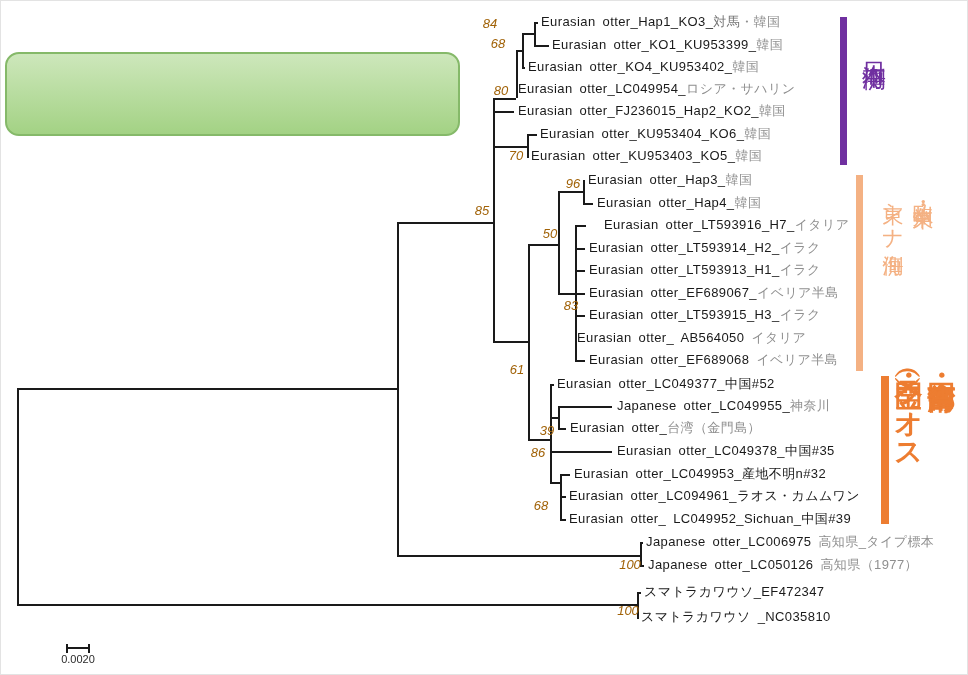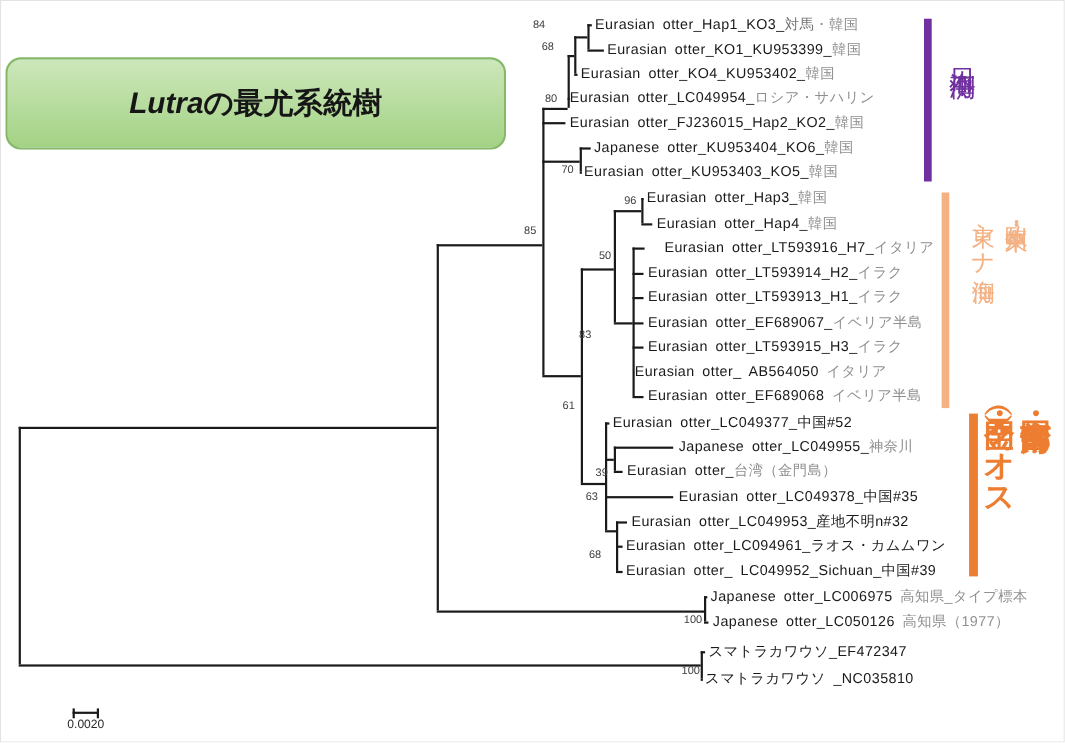--- a/index.html
+++ b/index.html
@@ -17,21 +17,21 @@
     display:flex;flex-direction:column;justify-content:center;
     color:#161616;font-weight:bold;
   }
   #title-line1{font-size:27px;line-height:32px;}
   #title-line1 .lat{font-style:italic;}
   #title-line2{font-size:26px;line-height:30px;}
   
   .seg{position:absolute;background:#1a1a1a;}
   .tip{position:absolute;transform:translateY(-50%);font-size:13px;letter-spacing:.4px;word-spacing:3px;white-space:nowrap;color:#1a1a1a;}
   .pk{color:#1a1a1a;} .pg{color:#8f8f8f;} .pb{color:#737373;font-weight:normal;}
-  .bs{position:absolute;transform:translate(-50%,-50%);font-size:10px;color:#404040;}
+  .bs{position:absolute;transform:translate(-50%,-50%);font-size:13px;color:#a16207;font-style:italic;}
   
   .vtext{position:absolute;writing-mode:vertical-rl;text-orientation:mixed;white-space:pre-line;}
   #bar-japan{position:absolute;left:840px;top:17px;width:7px;height:148px;background:#7030A0;}
   #label-japan{left:858px;top:43px;font-size:24px;letter-spacing:2px;color:#7030A0;}
   #bar-europe{position:absolute;left:856px;top:175px;width:7px;height:196px;background:#F4B183;}
   #label-europe{left:878px;top:188px;font-size:21px;line-height:30px;letter-spacing:1px;color:#F4B183;}
   #bar-china{position:absolute;left:881px;top:376px;width:8px;height:148px;background:#ED7D31;}
   #label-china{left:892px;top:360px;font-size:28px;line-height:33px;font-weight:bold;color:#ED7D31;}
   
   #scale-bar{position:absolute;left:66px;top:644px;width:24px;height:9px;}
@@ -39,21 +39,20 @@
   #scale-tick-l{position:absolute;left:0;top:0;width:2px;height:9px;background:#1a1a1a;}
   #scale-tick-r{position:absolute;right:0;top:0;width:2px;height:9px;background:#1a1a1a;}
   #scale-label{position:absolute;left:54px;top:653px;width:48px;text-align:center;font-size:11px;color:#2a2a2a;}
 </style>
 </head>
 <body>
 
 <div id="canvas">
 
   <div id="title-box">
-    <div id="title-line1"><span class="lat">Lutra</span><span>の最尤系統樹</span></div>
   </div>
 
   <div id="tree-layer">
       <div class="seg" style="left: 17px; top: 388px; width: 2px; height: 216px;"></div>
       <div class="seg" style="left: 17px; top: 388px; width: 380px; height: 2px;"></div>
       <div class="seg" style="left: 397px; top: 222px; width: 2px; height: 333px;"></div>
       <div class="seg" style="left: 397px; top: 222px; width: 96px; height: 2px;"></div>
       <div class="seg" style="left: 493px; top: 98px; width: 2px; height: 243px;"></div>
       <div class="seg" style="left: 493px; top: 98px; width: 23px; height: 2px;"></div>
       <div class="seg" style="left: 516px; top: 50px; width: 2px; height: 48px;"></div>
@@ -105,21 +104,21 @@
       <div class="seg" style="left: 640px; top: 565px; width: 4px; height: 2px;"></div>
       <div class="seg" style="left: 17px; top: 604px; width: 620px; height: 2px;"></div>
       <div class="seg" style="left: 637px; top: 592px; width: 2px; height: 25px;"></div>
       <div class="seg" style="left: 637px; top: 592px; width: 4px; height: 2px;"></div>
       <div class="seg" style="left: 637px; top: 617px; width: 2px; height: 2px;"></div>
       <div class="tip" style="left: 541px; top: 22px;"><span class="pk">Eurasian otter_Hap1_KO3_</span><span class="pb">対馬</span><span class="pg">・韓国</span></div>
       <div class="tip" style="left: 552px; top: 45px;"><span class="pk">Eurasian otter_KO1_KU953399_</span><span class="pg">韓国</span></div>
       <div class="tip" style="left: 528px; top: 67px;"><span class="pk">Eurasian otter_KO4_KU953402_</span><span class="pg">韓国</span></div>
       <div class="tip" style="left: 518px; top: 89px;"><span class="pk">Eurasian otter_LC049954_</span><span class="pg">ロシア・サハリン</span></div>
       <div class="tip" style="left: 518px; top: 111px;"><span class="pk">Eurasian otter_FJ236015_Hap2_KO2_</span><span class="pg">韓国</span></div>
-      <div class="tip" style="left: 540px; top: 134px;"><span class="pk">Japanese otter_KU953404_KO6_</span><span class="pg">韓国</span></div>
+      <div class="tip" style="left: 540px; top: 134px;"><span class="pk">Eurasian otter_KU953404_KO6_</span><span class="pg">韓国</span></div>
       <div class="tip" style="left: 531px; top: 156px;"><span class="pk">Eurasian otter_KU953403_KO5_</span><span class="pg">韓国</span></div>
       <div class="tip" style="left: 588px; top: 180px;"><span class="pk">Eurasian otter_Hap3_</span><span class="pg">韓国</span></div>
       <div class="tip" style="left: 597px; top: 203px;"><span class="pk">Eurasian otter_Hap4_</span><span class="pg">韓国</span></div>
       <div class="tip" style="left: 589px; top: 225px; margin-left: 15px;"><span class="pk">Eurasian otter_LT593916_H7_</span><span class="pg">イタリア</span></div>
       <div class="tip" style="left: 589px; top: 248px;"><span class="pk">Eurasian otter_LT593914_H2_</span><span class="pg">イラク</span></div>
       <div class="tip" style="left: 589px; top: 270px;"><span class="pk">Eurasian otter_LT593913_H1_</span><span class="pg">イラク</span></div>
       <div class="tip" style="left: 589px; top: 293px;"><span class="pk">Eurasian otter_EF689067_</span><span class="pg">イベリア半島</span></div>
       <div class="tip" style="left: 589px; top: 315px;"><span class="pk">Eurasian otter_LT593915_H3_</span><span class="pg">イラク</span></div>
       <div class="tip" style="left: 577px; top: 338px;"><span class="pk">Eurasian otter_ AB564050 </span><span class="pg">イタリア</span></div>
       <div class="tip" style="left: 589px; top: 360px;"><span class="pk">Eurasian otter_EF689068 </span><span class="pg">イベリア半島</span></div>
@@ -134,24 +133,24 @@
       <div class="tip" style="left: 648px; top: 565px;"><span class="pk">Japanese otter_LC050126 </span><span class="pg">高知県（1977）</span></div>
       <div class="tip" style="left: 644px; top: 592px;"><span class="pk">スマトラカワウソ_EF472347</span></div>
       <div class="tip" style="left: 641px; top: 617px;"><span class="pk">スマトラカワウソ _NC035810</span></div>
       <div class="bs" style="left: 490px; top: 23px;">84</div>
       <div class="bs" style="left: 498px; top: 43px;">68</div>
       <div class="bs" style="left: 501px; top: 90px;">80</div>
       <div class="bs" style="left: 516px; top: 155px;">70</div>
       <div class="bs" style="left: 482px; top: 210px;">85</div>
       <div class="bs" style="left: 573px; top: 183px;">96</div>
       <div class="bs" style="left: 550px; top: 233px;">50</div>
-      <div class="bs" style="left: 532px; top: 305px; text-align: center;">83</div>
+      <div class="bs" style="left: 571px; top: 305px; text-align: center;">83</div>
       <div class="bs" style="left: 517px; top: 353px; margin-top: 16px;">61</div>
       <div class="bs" style="left: 547px; top: 430px;">39</div>
-      <div class="bs" style="left: 538px; top: 452px;">63</div>
+      <div class="bs" style="left: 538px; top: 452px;">86</div>
       <div class="bs" style="left: 541px; top: 505px;">68</div>
       <div class="bs" style="left: 630px; top: 564px;">100</div>
       <div class="bs" style="left: 628px; top: 610px;">100</div>
     </div>
 
   <div id="bar-japan"></div>
   <div id="label-japan" class="vtext">日本海側</div>
 
   <div id="bar-europe"></div>
   <div id="label-europe" class="vtext">欧州・中東・

